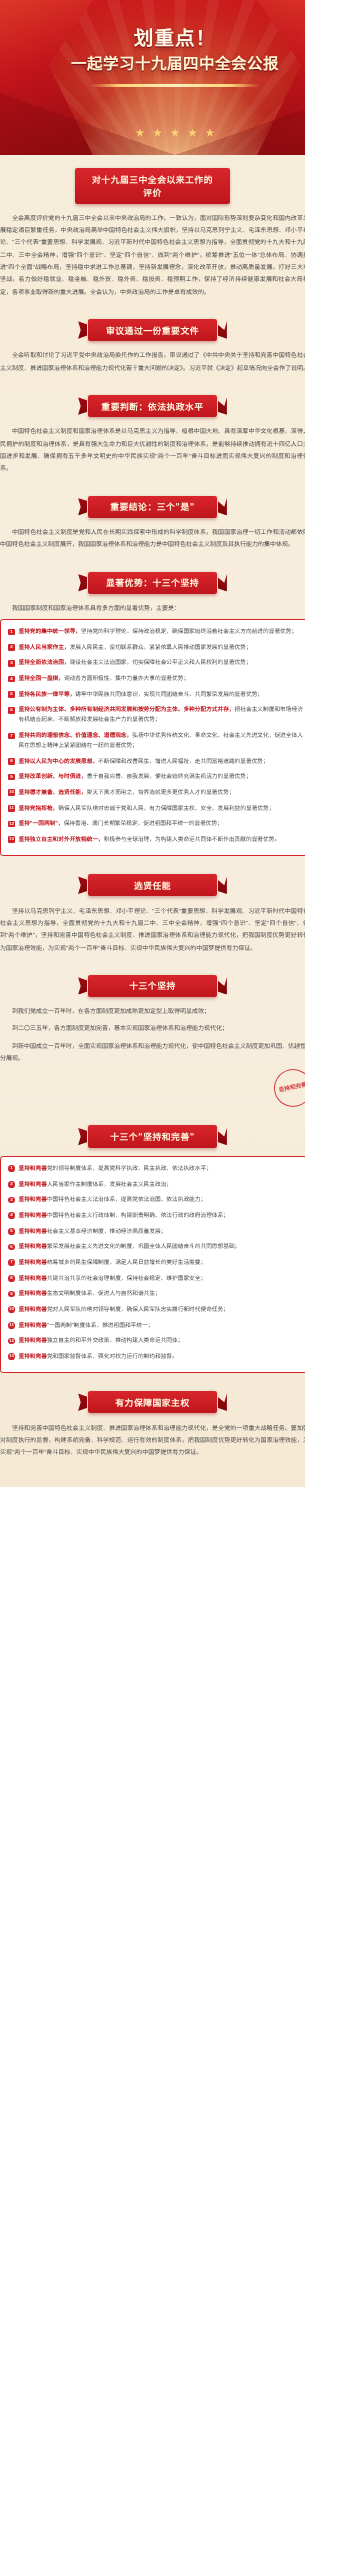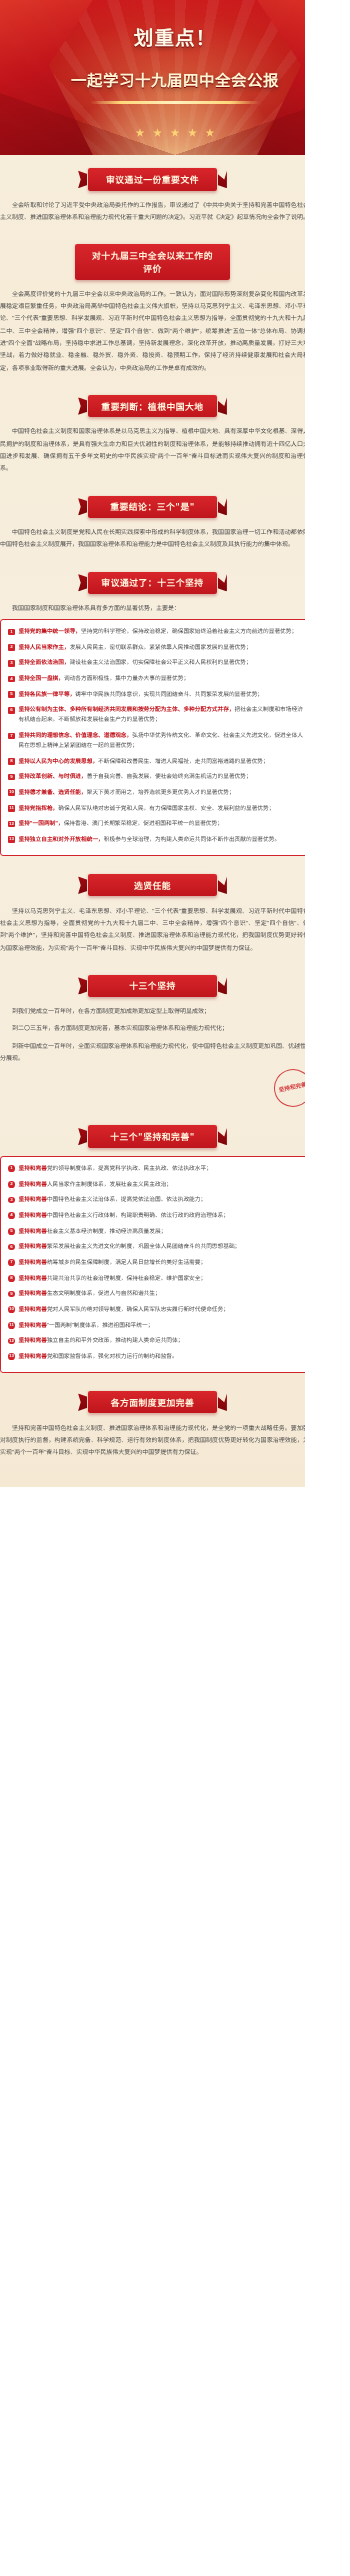--- a/index.html
+++ b/index.html
@@ -71,21 +71,21 @@
   }
   .hdr-line1 {
     font-size: 19.6px;
     font-weight: bold;
     letter-spacing: 1px;
     color: #fff8e6;
     text-shadow: 0 1px 0 #7e0a0e, 0 2.1px 5.2px rgba(0,0,0,.35);
     font-family: "DejaVu Serif","Liberation Serif",serif;
   }
   .hdr-line2 {
-    margin-top: 19px;
+    margin-top: 2px;
     font-size: 15.5px;
     font-weight: bold;
     letter-spacing: 0.5px;
     color: #fff3d0;
     text-shadow: 0 1px 0 #7e0a0e, 0 2.1px 5.2px rgba(0,0,0,.35);
     font-family: "DejaVu Serif","Liberation Serif",serif;
     line-height: 1.45;
   }
   .hdr-underline {
     margin: 9.3px auto 0;
@@ -237,57 +237,57 @@
       <span class="star"></span>
       <span class="star"></span>
       <span class="star"></span>
       <span class="star"></span>
       <span class="star"></span>
     </div>
   </div>
 
   <div class="sec">
     <div class="sec-head">
+      <span class="plate">对十九届三中全会以来工作的评价</span>
+    </div>
+    <div class="body-text">
+      <p>全会高度评价党的十九届三中全会以来中央政治局的工作。一致认为，面对国际形势深刻复杂变化和国内改革发展稳定艰巨繁重任务，中央政治局高举中国特色社会主义伟大旗帜，坚持以马克思列宁主义、毛泽东思想、邓小平理论、"三个代表"重要思想、科学发展观、习近平新时代中国特色社会主义思想为指导，全面贯彻党的十九大和十九届二中、三中全会精神，增强"四个意识"、坚定"四个自信"、做到"两个维护"，统筹推进"五位一体"总体布局、协调推进"四个全面"战略布局，坚持稳中求进工作总基调，坚持新发展理念，深化改革开放，推动高质量发展，打好三大攻坚战，着力做好稳就业、稳金融、稳外贸、稳外资、稳投资、稳预期工作，保持了经济持续健康发展和社会大局稳定，各项事业取得新的重大进展。全会认为，中央政治局的工作是卓有成效的。</p>
+    </div>
+  </div>
+
+  <div class="sec">
+    <div class="sec-head">
       <span class="plate">审议通过一份重要文件</span>
     </div>
     <div class="body-text">
       <p>全会听取和讨论了习近平受中央政治局委托作的工作报告，审议通过了《中共中央关于坚持和完善中国特色社会主义制度、推进国家治理体系和治理能力现代化若干重大问题的决定》。习近平就《决定》起草情况向全会作了说明。</p>
     </div>
   </div>
 
   <div class="sec">
     <div class="sec-head">
-      <span class="plate">对十九届三中全会以来工作的评价</span>
-    </div>
-    <div class="body-text">
-      <p>全会高度评价党的十九届三中全会以来中央政治局的工作。一致认为，面对国际形势深刻复杂变化和国内改革发展稳定艰巨繁重任务，中央政治局高举中国特色社会主义伟大旗帜，坚持以马克思列宁主义、毛泽东思想、邓小平理论、"三个代表"重要思想、科学发展观、习近平新时代中国特色社会主义思想为指导，全面贯彻党的十九大和十九届二中、三中全会精神，增强"四个意识"、坚定"四个自信"、做到"两个维护"，统筹推进"五位一体"总体布局、协调推进"四个全面"战略布局，坚持稳中求进工作总基调，坚持新发展理念，深化改革开放，推动高质量发展，打好三大攻坚战，着力做好稳就业、稳金融、稳外贸、稳外资、稳投资、稳预期工作，保持了经济持续健康发展和社会大局稳定，各项事业取得新的重大进展。全会认为，中央政治局的工作是卓有成效的。</p>
-    </div>
-  </div>
-
-  <div class="sec">
-    <div class="sec-head">
-      <span class="plate">重要判断：植根中国大地</span>
+      <span class="plate">重要判断：依法执政水平</span>
     </div>
     <div class="body-text">
       <p>中国特色社会主义制度和国家治理体系是以马克思主义为指导、植根中国大地、具有深厚中华文化根基、深得人民拥护的制度和治理体系，是具有强大生命力和巨大优越性的制度和治理体系，是能够持续推动拥有近十四亿人口大国进步和发展、确保拥有五千多年文明史的中华民族实现"两个一百年"奋斗目标进而实现伟大复兴的制度和治理体系。</p>
     </div>
   </div>
 
   <div class="sec">
     <div class="sec-head">
       <span class="plate">重要结论：三个"是"</span>
     </div>
     <div class="body-text">
       <p>中国特色社会主义制度是党和人民在长期实践探索中形成的科学制度体系，我国国家治理一切工作和活动都依照中国特色社会主义制度展开，我国国家治理体系和治理能力是中国特色社会主义制度及其执行能力的集中体现。</p>
     </div>
   </div>
 
   <div class="sec">
     <div class="sec-head">
-      <span class="plate">审议通过了：十三个坚持</span>
+      <span class="plate">显著优势：十三个坚持</span>
     </div>
     <div class="body-text">
       <p>我国国家制度和国家治理体系具有多方面的显著优势，主要是：</p>
     </div>
     <div class="card">
       <div class="card-row">
         <span class="bullet sq">1</span>
         <span class="card-text"><span class="lead-red">坚持党的集中统一领导，</span><span>坚持党的科学理论，保持政治稳定，确保国家始终沿着社会主义方向前进的显著优势；</span></span>
       </div>
       <div class="card-row">
@@ -419,21 +419,21 @@
       </div>
       <div class="card-row">
         <span class="bullet">13</span>
         <span class="card-text"><span class="lead-red">坚持和完善</span><span>党和国家监督体系，强化对权力运行的制约和监督。</span></span>
       </div>
     </div>
   </div>
 
   <div class="sec">
     <div class="sec-head">
-      <span class="plate">各方面制度更加完善</span>
+      <span class="plate">有力保障国家主权</span>
     </div>
     <div class="body-text">
       <p>坚持和完善中国特色社会主义制度、推进国家治理体系和治理能力现代化，是全党的一项重大战略任务。要加强对制度执行的监督，构建系统完备、科学规范、运行有效的制度体系，把我国制度优势更好转化为国家治理效能，为实现"两个一百年"奋斗目标、实现中华民族伟大复兴的中国梦提供有力保证。</p>
     </div>
   </div>
 
   <div class="foot-pad"></div>
 </div>
 
 

